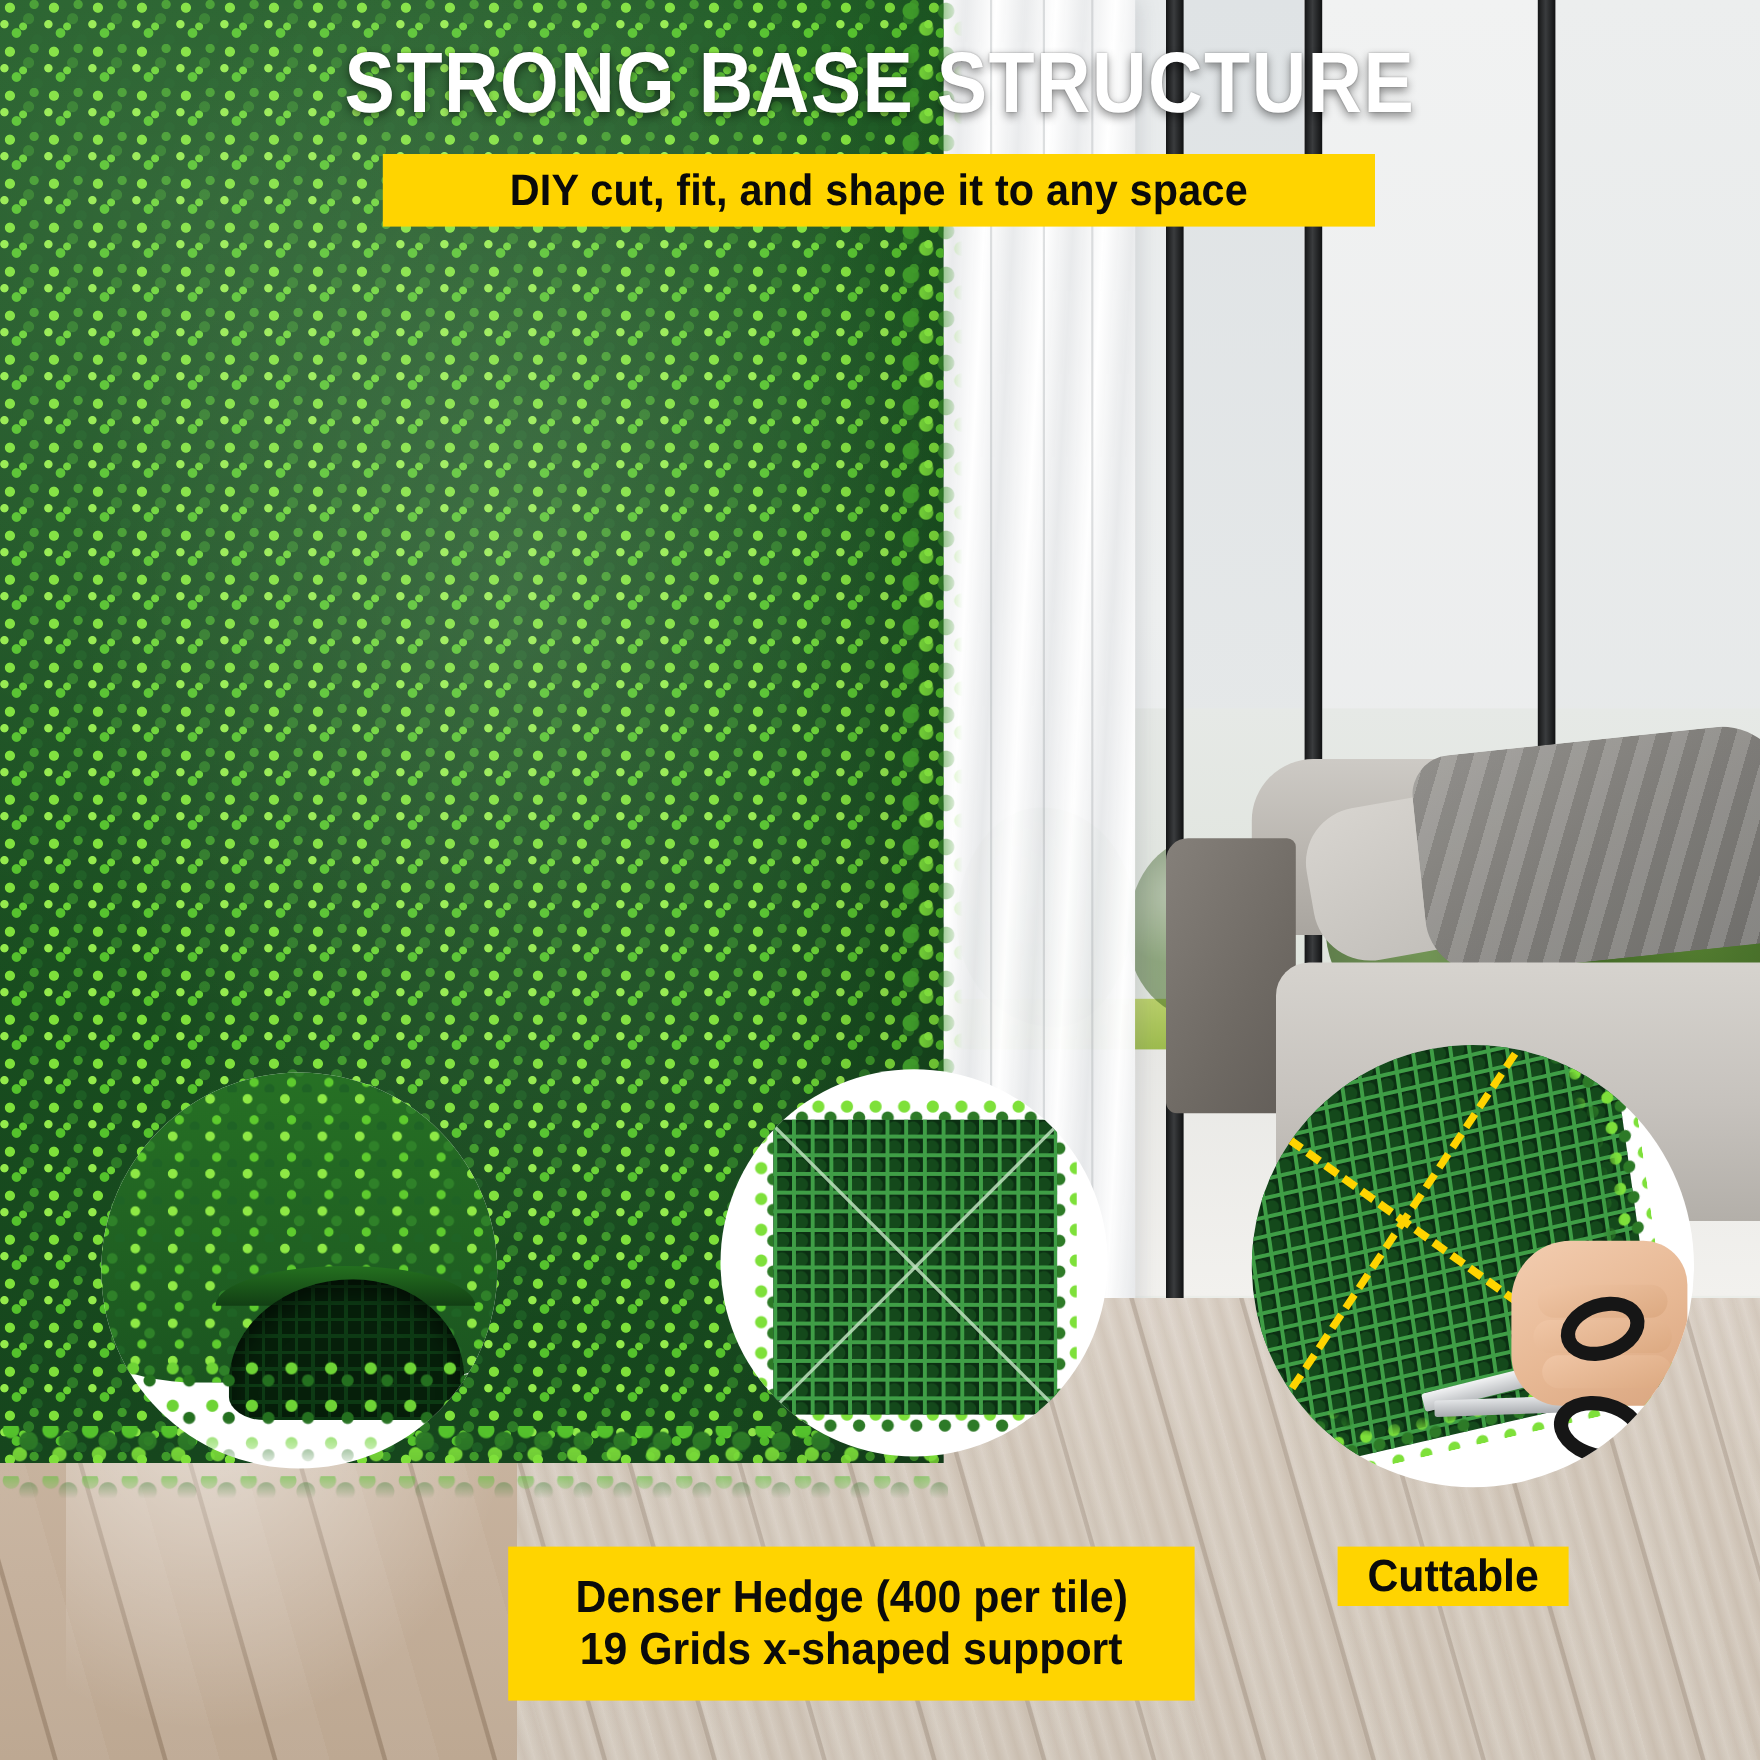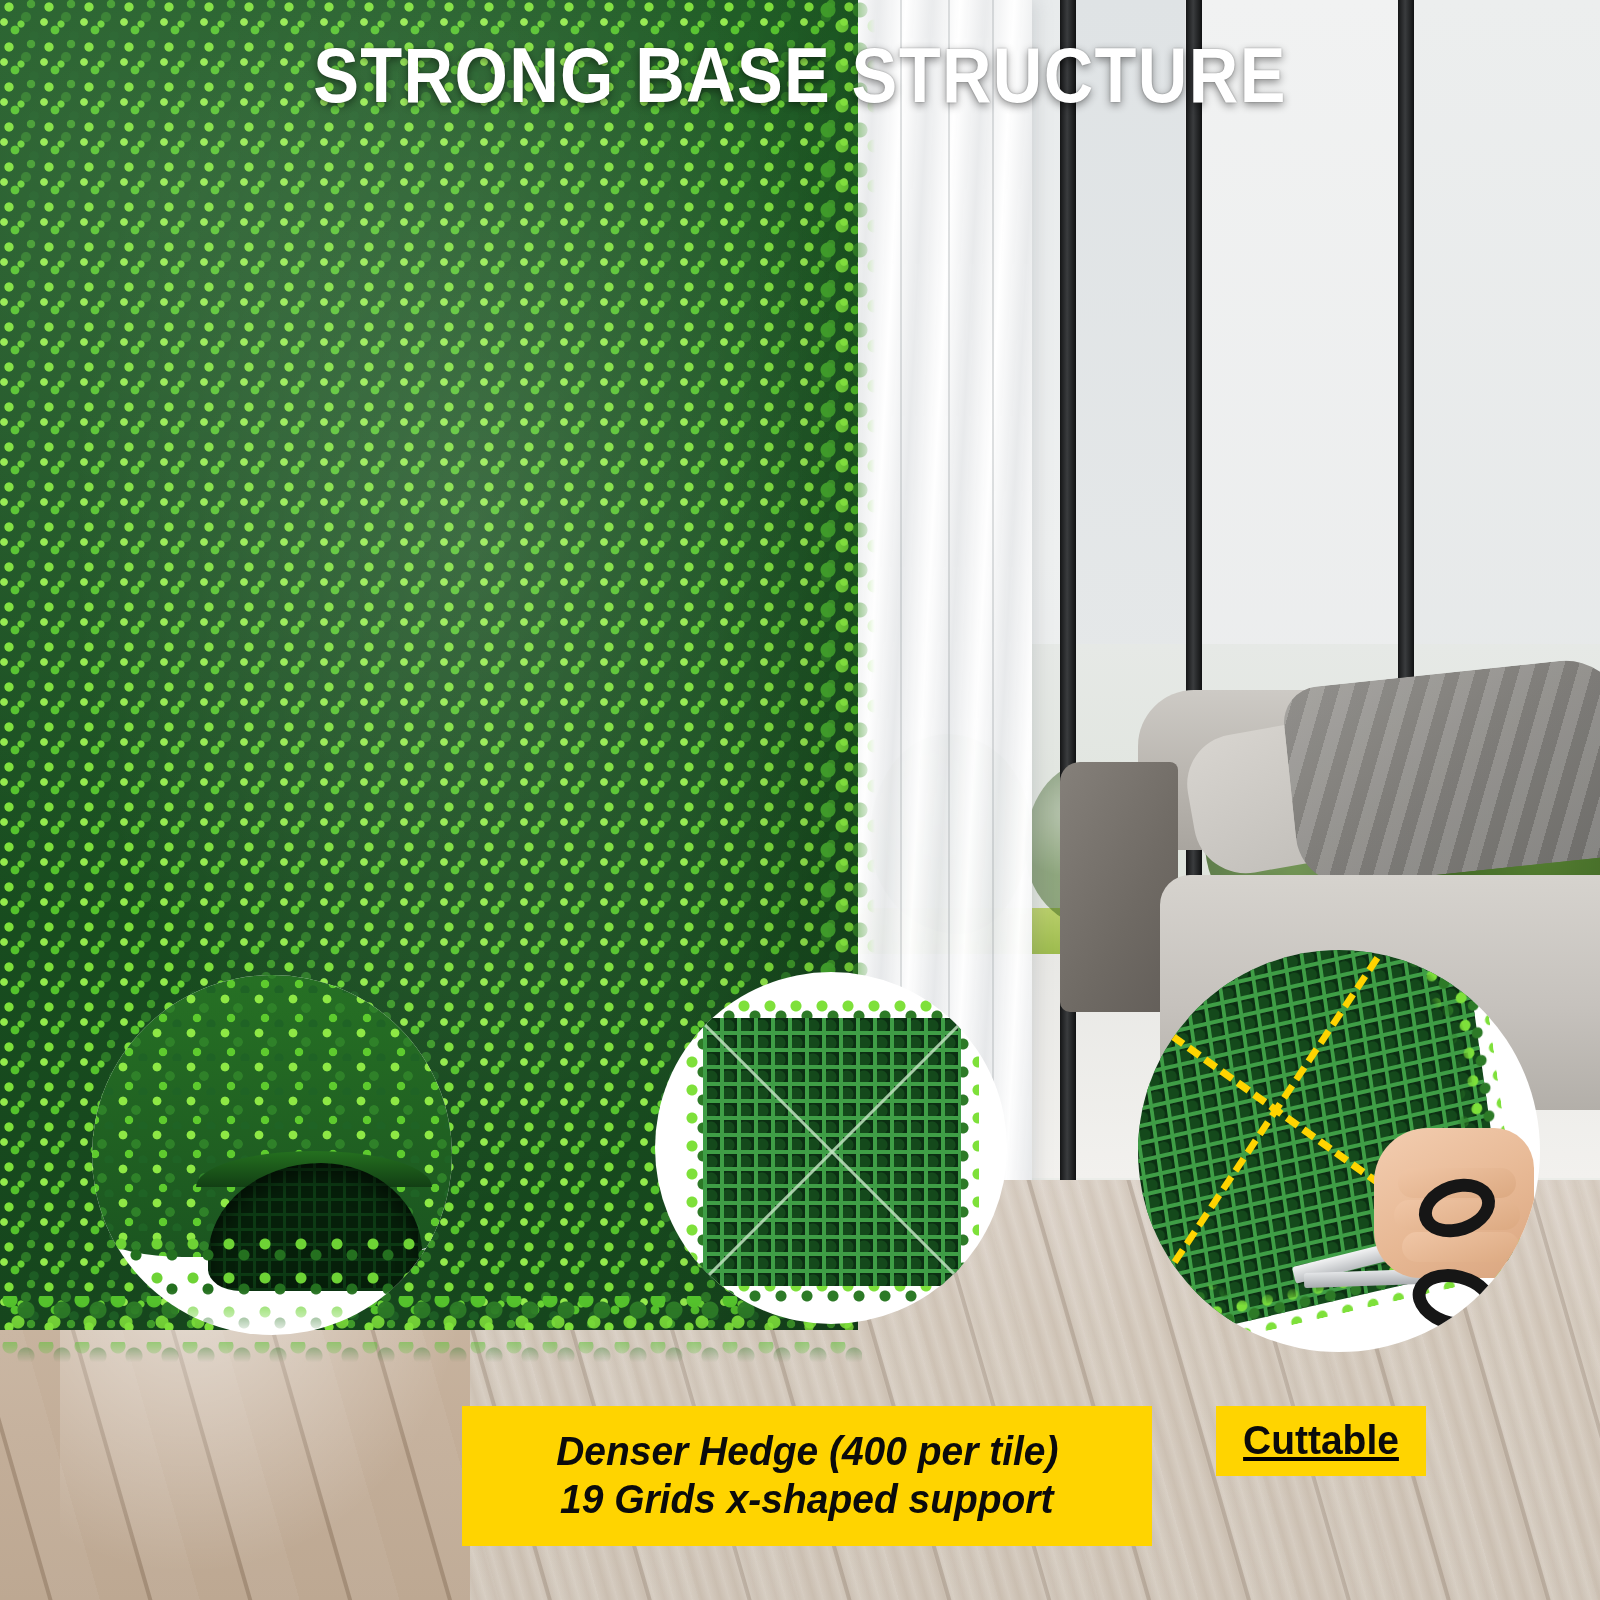--- a/index.html
+++ b/index.html
@@ -159,22 +159,22 @@
     font-weight:700; font-size:40px; color:#0a0a0a; letter-spacing:.2px;
     transform:scaleX(.94); font-family:"Liberation Sans", sans-serif; white-space:nowrap;
   }
 
   .badge { position:absolute; background:#FFD400; display:flex; flex-direction:column;
            align-items:center; justify-content:center; }
   .badge span { font-weight:700; color:#0b0b0b; font-size:41px; line-height:1.16;
                 transform:scaleX(.95); white-space:nowrap;
                 font-family:"Liberation Sans", sans-serif; }
   .badge-bendable { left:140px; top:1406px; width:266px; height:70px; }
-  .badge-denser   { left:462px; top:1406px; width:690px; height:140px;font-style:italic; }
-  .badge-cuttable { left:1216px; top:1406px; width:210px; height:70px;text-decoration:underline; }
+  .badge-denser   { left:462px; top:1406px; width:624px; height:140px; }
+  .badge-cuttable { left:1216px; top:1406px; width:210px; height:54px; }
 
   
   .circle { position:absolute; border-radius:50%; overflow:hidden; background:#ffffff; }
   .c-left  { left:92px;  top:975px;  width:360px; height:360px; }
   .c-mid   { left:655px; top:972px;  width:352px; height:352px; }
   .c-right { left:1138px;top:950px;  width:402px; height:402px; }
 
   
   .bend-leaf {
     position:absolute; left:-44px; top:-118px; width:448px; height:400px;
@@ -312,20 +312,23 @@
     <div class="floor-glow"></div>
   </div>
 
   <div class="hedge-wall"></div>
   <div class="hedge-shadow"></div>
   <div class="hedge-edge"></div>
   <div class="hedge-fringe"></div>
 
   <div class="headline">STRONG BASE STRUCTURE</div>
 
+  <div class="sub-banner">
+    <span>DIY cut, fit, and shape it to any space</span>
+  </div>
 
   <div class="circle c-left">
     <div class="bend-leaf"></div>
     <div class="bend-lip"></div>
     <div class="bend-cave"></div>
     <div class="bend-bottom"></div>
   </div>
 
   <div class="circle c-mid">
     <div class="mid-fringe"></div>

